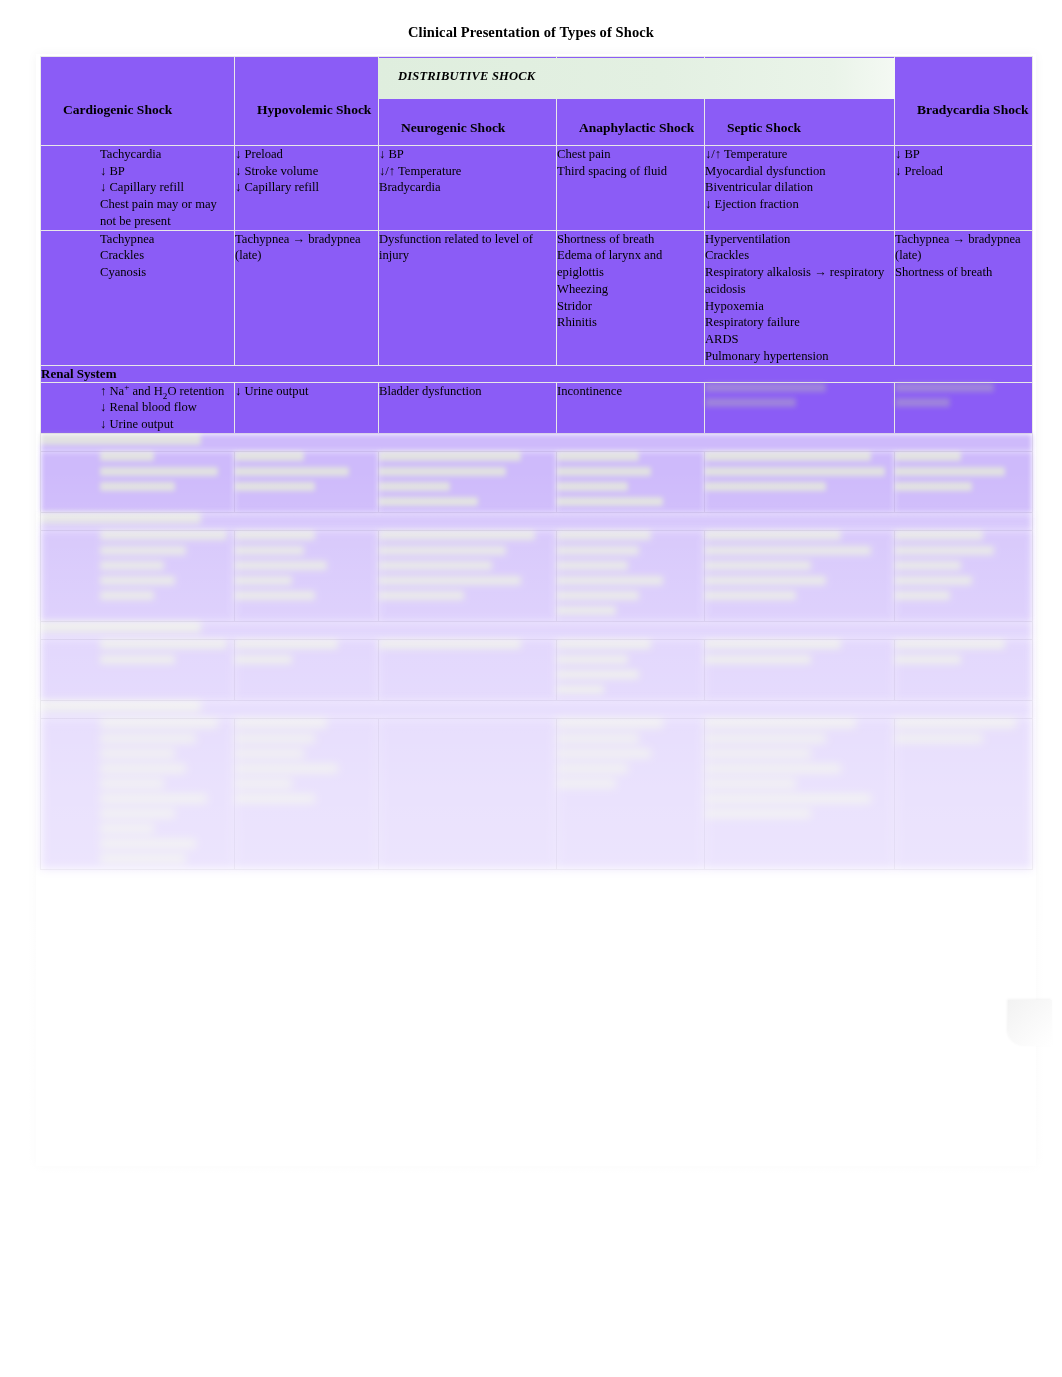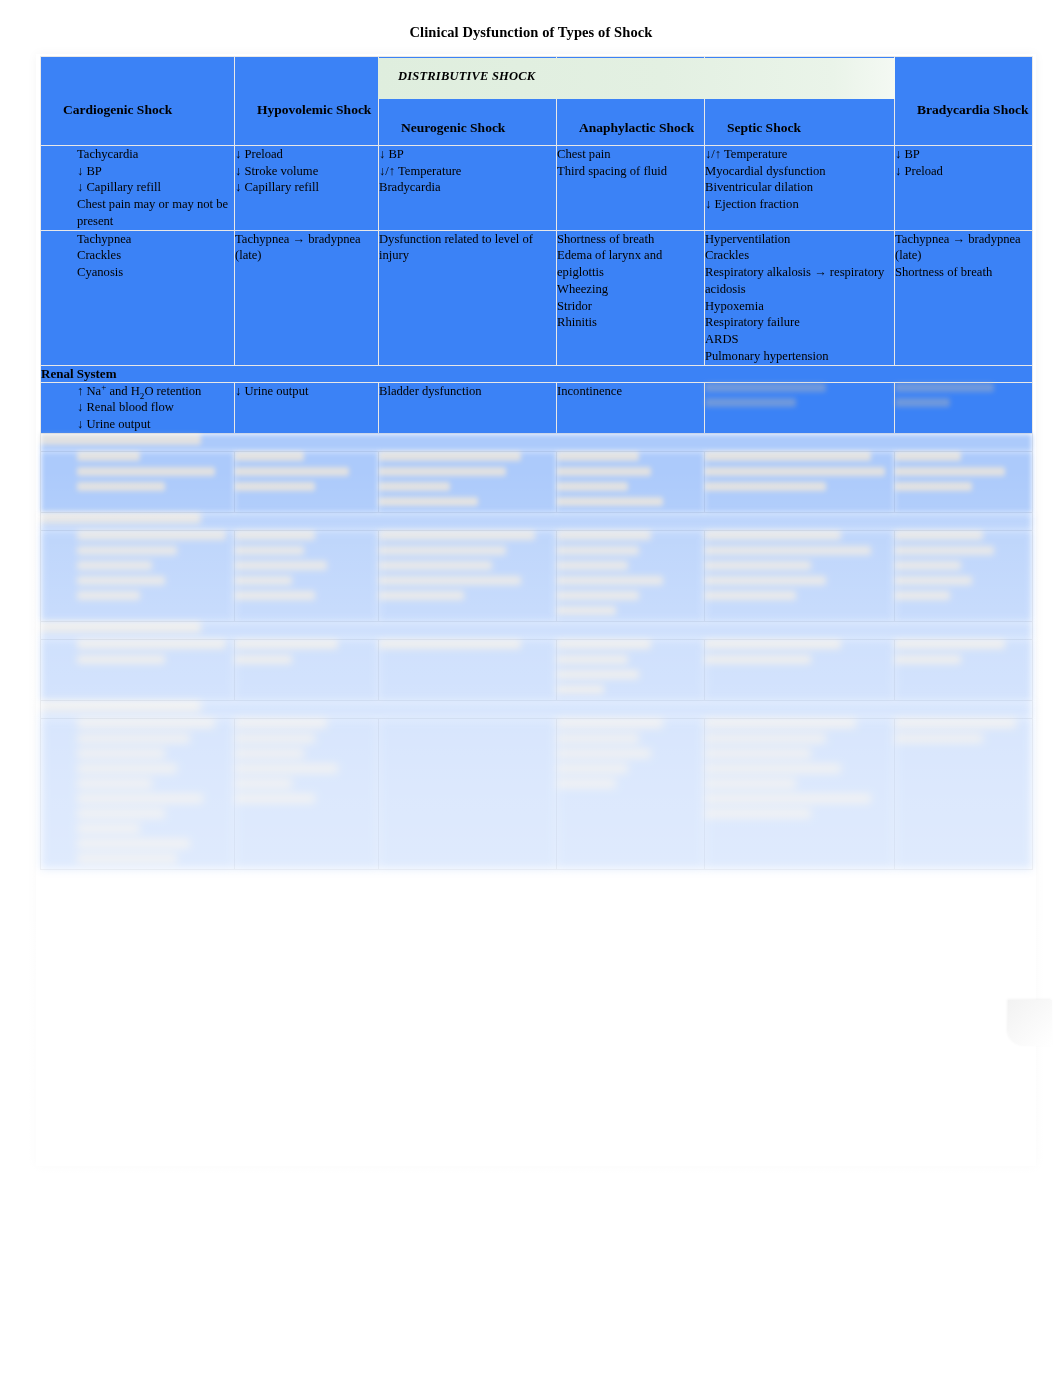--- a/index.html
+++ b/index.html
@@ -47,21 +47,21 @@
     width: 992px;
     border-collapse: collapse;
     table-layout: fixed;
     background: #ffffff;
   }
 
   table.shock td {
     vertical-align: top;
     border: 1px solid #e8e8e8;
     padding: 0;
-    background: #3b82f6;
+    background: #8b5cf6;
   }
 
   
   col.c1 { width: 194px; }
   col.c2 { width: 144px; }
   col.c3 { width: 178px; }
   col.c4 { width: 148px; }
   col.c5 { width: 190px; }
   col.c6 { width: 138px; }
 
@@ -113,21 +113,21 @@
     font-weight: bold;
     background: #fdfdfd;
   }
 
   
   .data-row td {
     padding: 10px 10px 12px 14px;
     font-size: 12.6px;
     line-height: 1.33;
   }
-  .data-row td.pad-first { padding-left: 36px; }
+  .data-row td.pad-first { padding-left: 59px; }
   sup { font-size: 0.72em; vertical-align: super; line-height: 0; }
   sub { font-size: 0.72em; vertical-align: sub; line-height: 0; }
 
   
   .blurred .sect-row td,
   .blurred .data-row td {
     color: #8e8e8e;
   }
 
   .blur-b1 { filter: blur(2.6px); opacity: 0.42; }
@@ -196,21 +196,21 @@
     z-index: 0;
   }
 </style>
 </head>
 <body>
 
 <div class="page">
 
   <div class="sheet-shadow"></div>
 
-  <div class="doc-title">Clinical Dysfunction of Types of Shock</div>
+  <div class="doc-title">Clinical Presentation of Types of Shock</div>
 
   <div class="table-wrap">
 
     <div class="distributive-band"></div>
     <div class="distributive-label">DISTRIBUTIVE SHOCK</div>
 
     <table class="shock">
       <colgroup>
         <col class="c1">
           <col class="c2">

